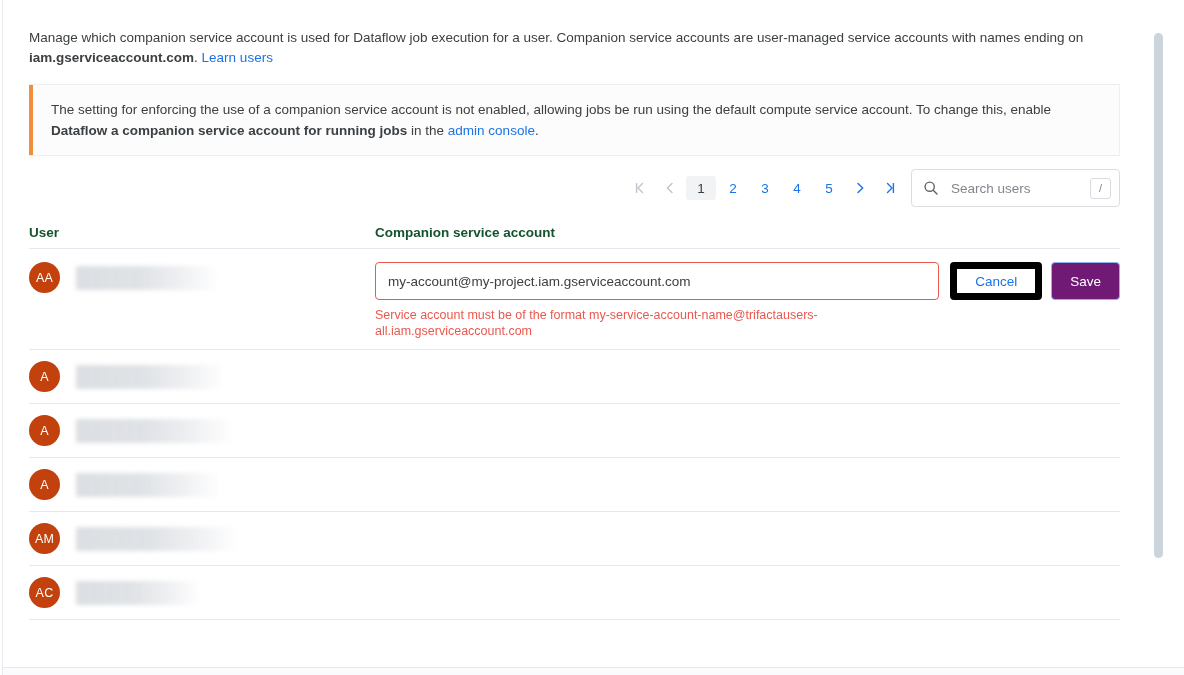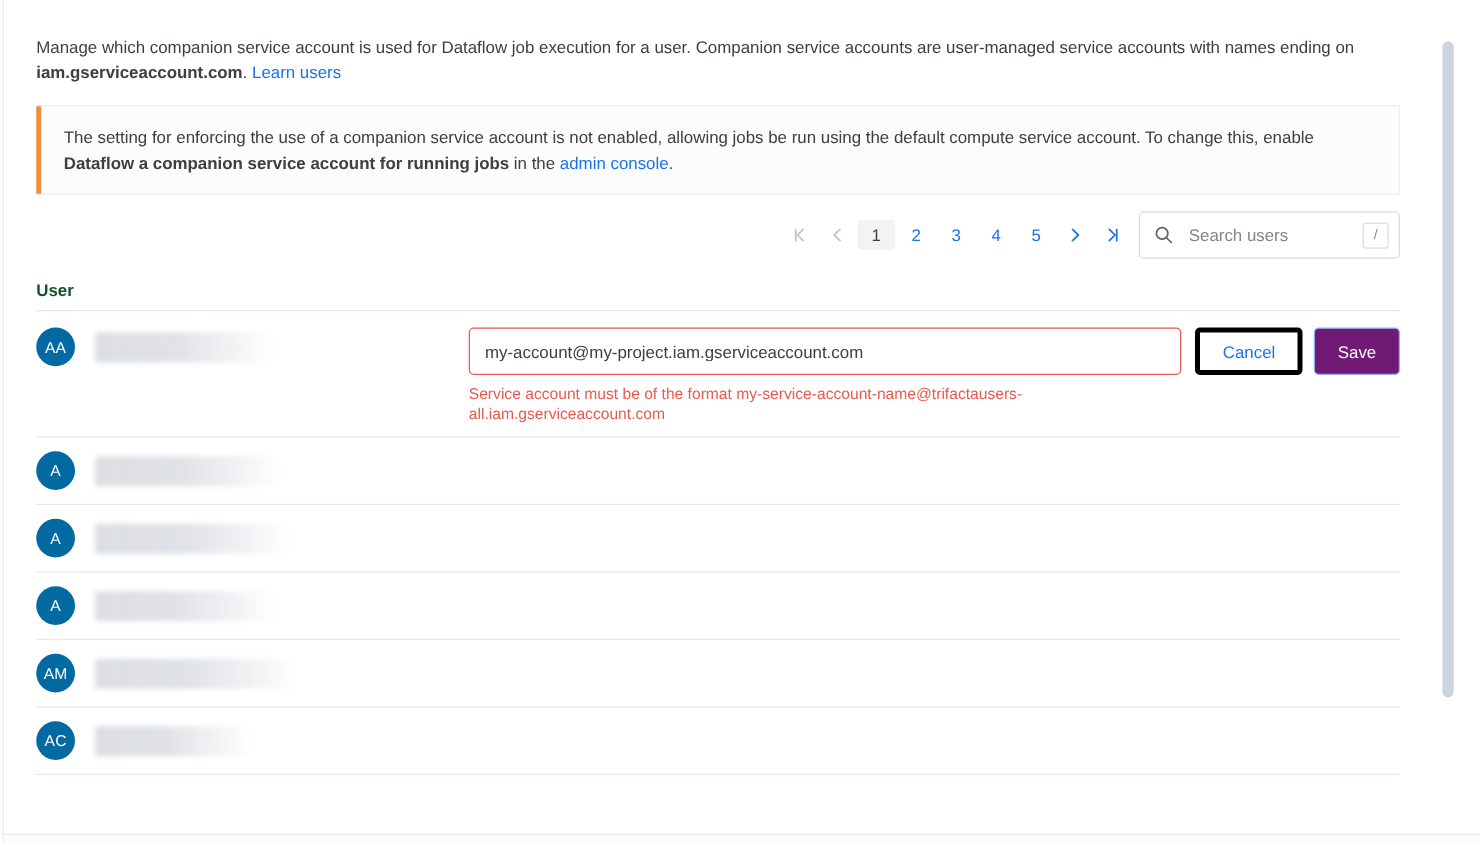--- a/index.html
+++ b/index.html
@@ -201,21 +201,21 @@
     display: flex;
     align-items: center;
     width: 346px;
     flex: 0 0 346px;
     box-sizing: border-box;
   }
   .avatar {
     width: 31px;
     height: 31px;
     border-radius: 50%;
-    background: #0369a1;
+    background: #c2410c;
     color: #ffffff;
     font-size: 12.5px;
     letter-spacing: 0.2px;
     display: flex;
     align-items: center;
     justify-content: center;
     flex: 0 0 auto;
     user-select: none;
   }
   
@@ -272,21 +272,21 @@
     font-size: 13.5px;
     font-family: "Liberation Sans", sans-serif;
     cursor: pointer;
     display: flex;
     align-items: center;
     justify-content: center;
     box-sizing: border-box;
   }
   .btn-cancel {
     background: #ffffff;
-    border: 4px solid #000000;
+    border: 7px solid #000000;
     color: #1a73e8;
   }
   .btn-save {
     background: #701a75;
     border: 1px solid #8ab4f0;
     color: #ffffff;
   }
 
   
   .footer-strip {
@@ -377,20 +377,21 @@
             <path d="M10.2 10.2 L14 14" stroke="#5f6368" stroke-width="1.4" stroke-linecap="round"></path>
           </svg>
           <input class="search-input" type="text" placeholder="Search users" style="">
           <div class="kbd">/</div>
         </div>
       </div>
 
       <div class="tbl">
         <div class="thead">
           <div class="th col-user">User</div>
+          <div class="th col-acct">Companion service account</div>
         </div>
 
         <div class="row editing">
           <div class="user-cell">
             <div class="avatar">AA</div>
             <div class="redacted" style="width:143px"></div>
           </div>
           <div class="acct-cell">
             <div class="field-wrap">
               <input class="text-input" type="text" value="my-account@my-project.iam.gserviceaccount.com" style="">

